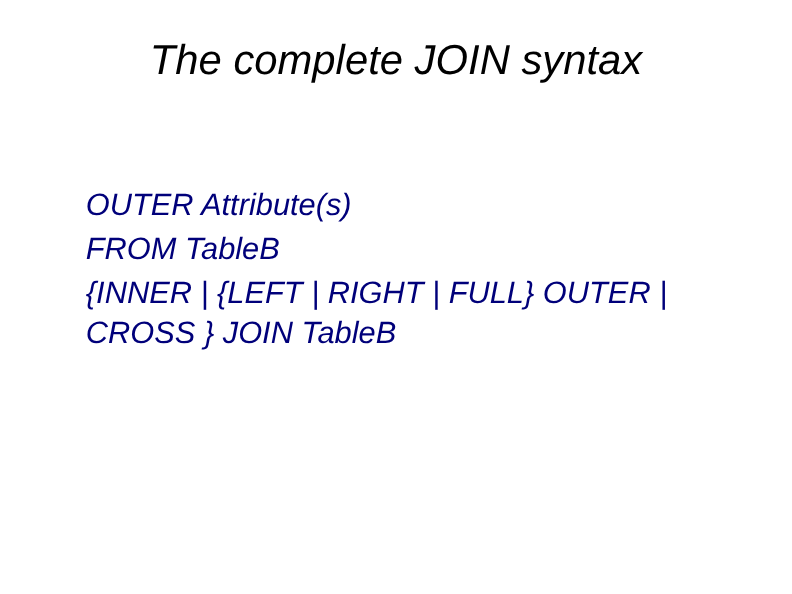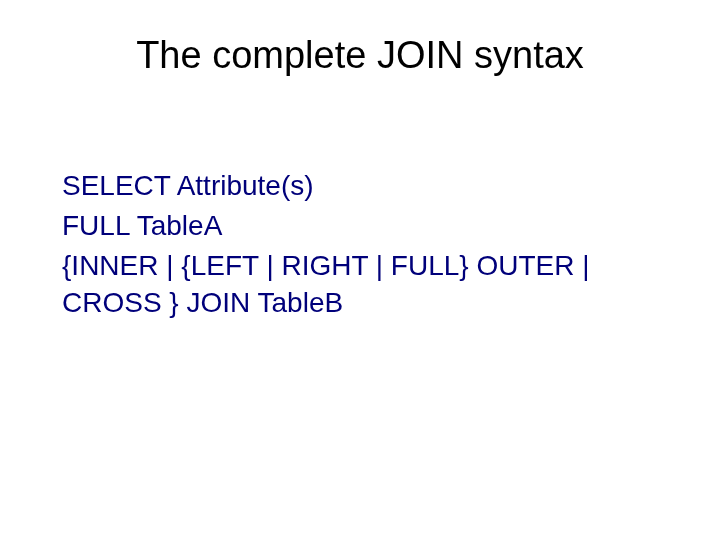--- a/index.html
+++ b/index.html
@@ -10,21 +10,22 @@
     body {
       width: 720px;
       height: 540px;
       background: #ffffff;
       font-family: Arial, Helvetica, sans-serif;
       position: relative;
     }
     .slide {
       width: 100%;
       height: 100%;
-      padding: 30px 58px;
+      padding: 30px 74px;
+      font-style: italic;
     }
     .title {
       font-size: 38px;
       font-weight: normal;
       color: #000000;
       text-align: center;
       margin-top: 4px;
       margin-bottom: 90px;
     }
     .content {
@@ -36,17 +37,17 @@
       line-height: 1.35;
       margin-bottom: 2px;
     }
   </style>
 </head>
 <body>
 
 <div class="slide">
   <h1 class="title">The complete JOIN syntax</h1>
   <div class="content">
-    <div class="line">SELECT Attribute(s)</div>
-    <div class="line">FULL TableA</div>
+    <div class="line">OUTER Attribute(s)</div>
+    <div class="line">FROM TableB</div>
     <div class="line">{INNER | {LEFT | RIGHT | FULL} OUTER | CROSS } JOIN TableB</div>
   </div>
 </div>
 
 </body></html>

